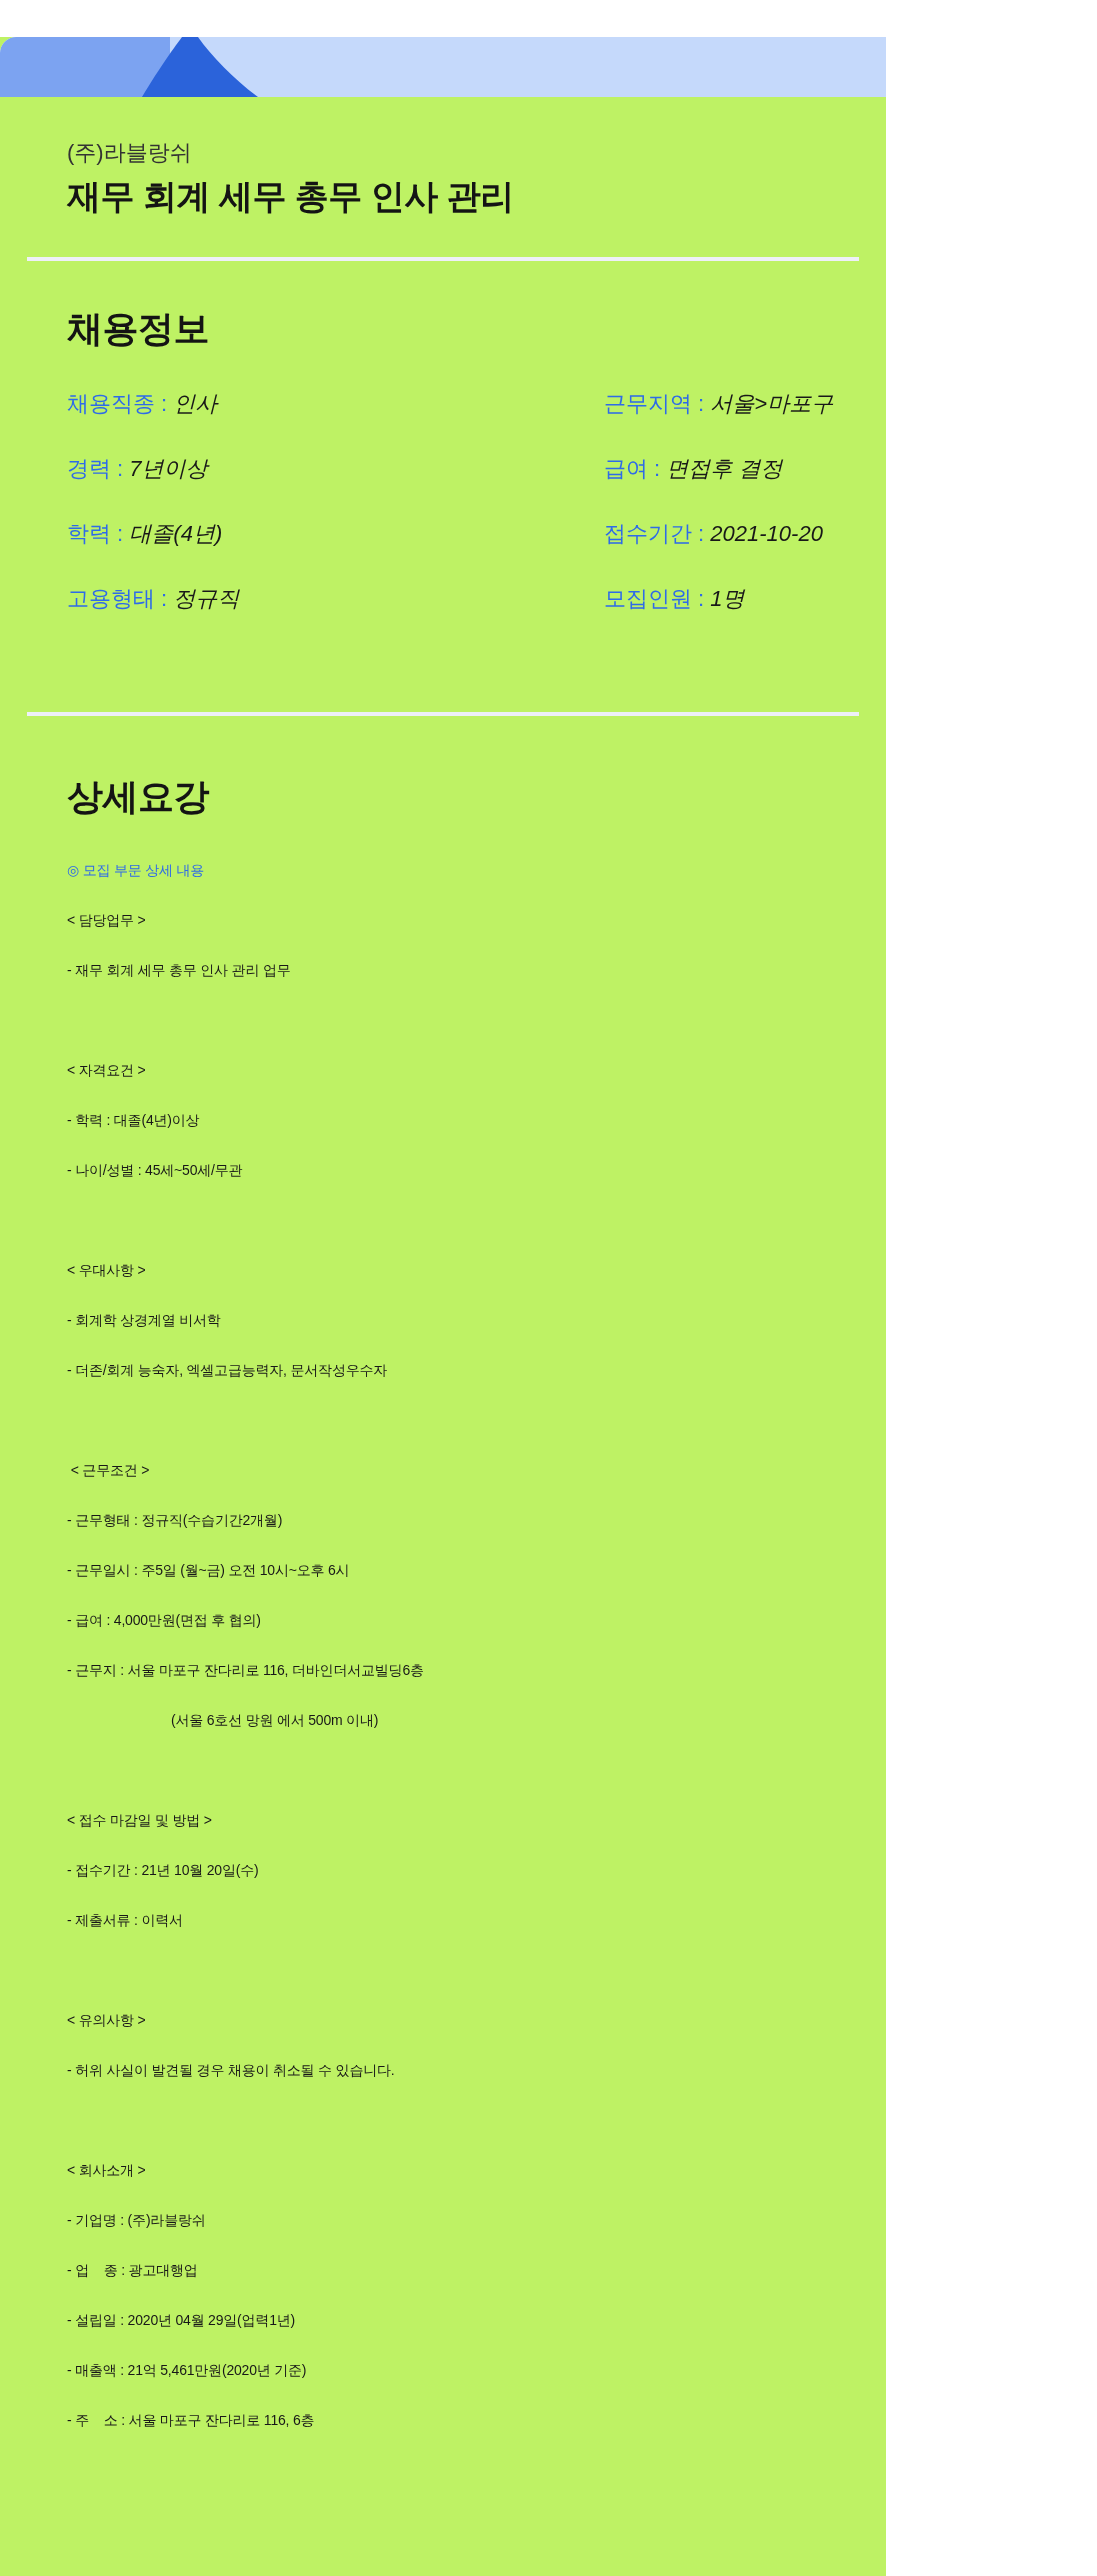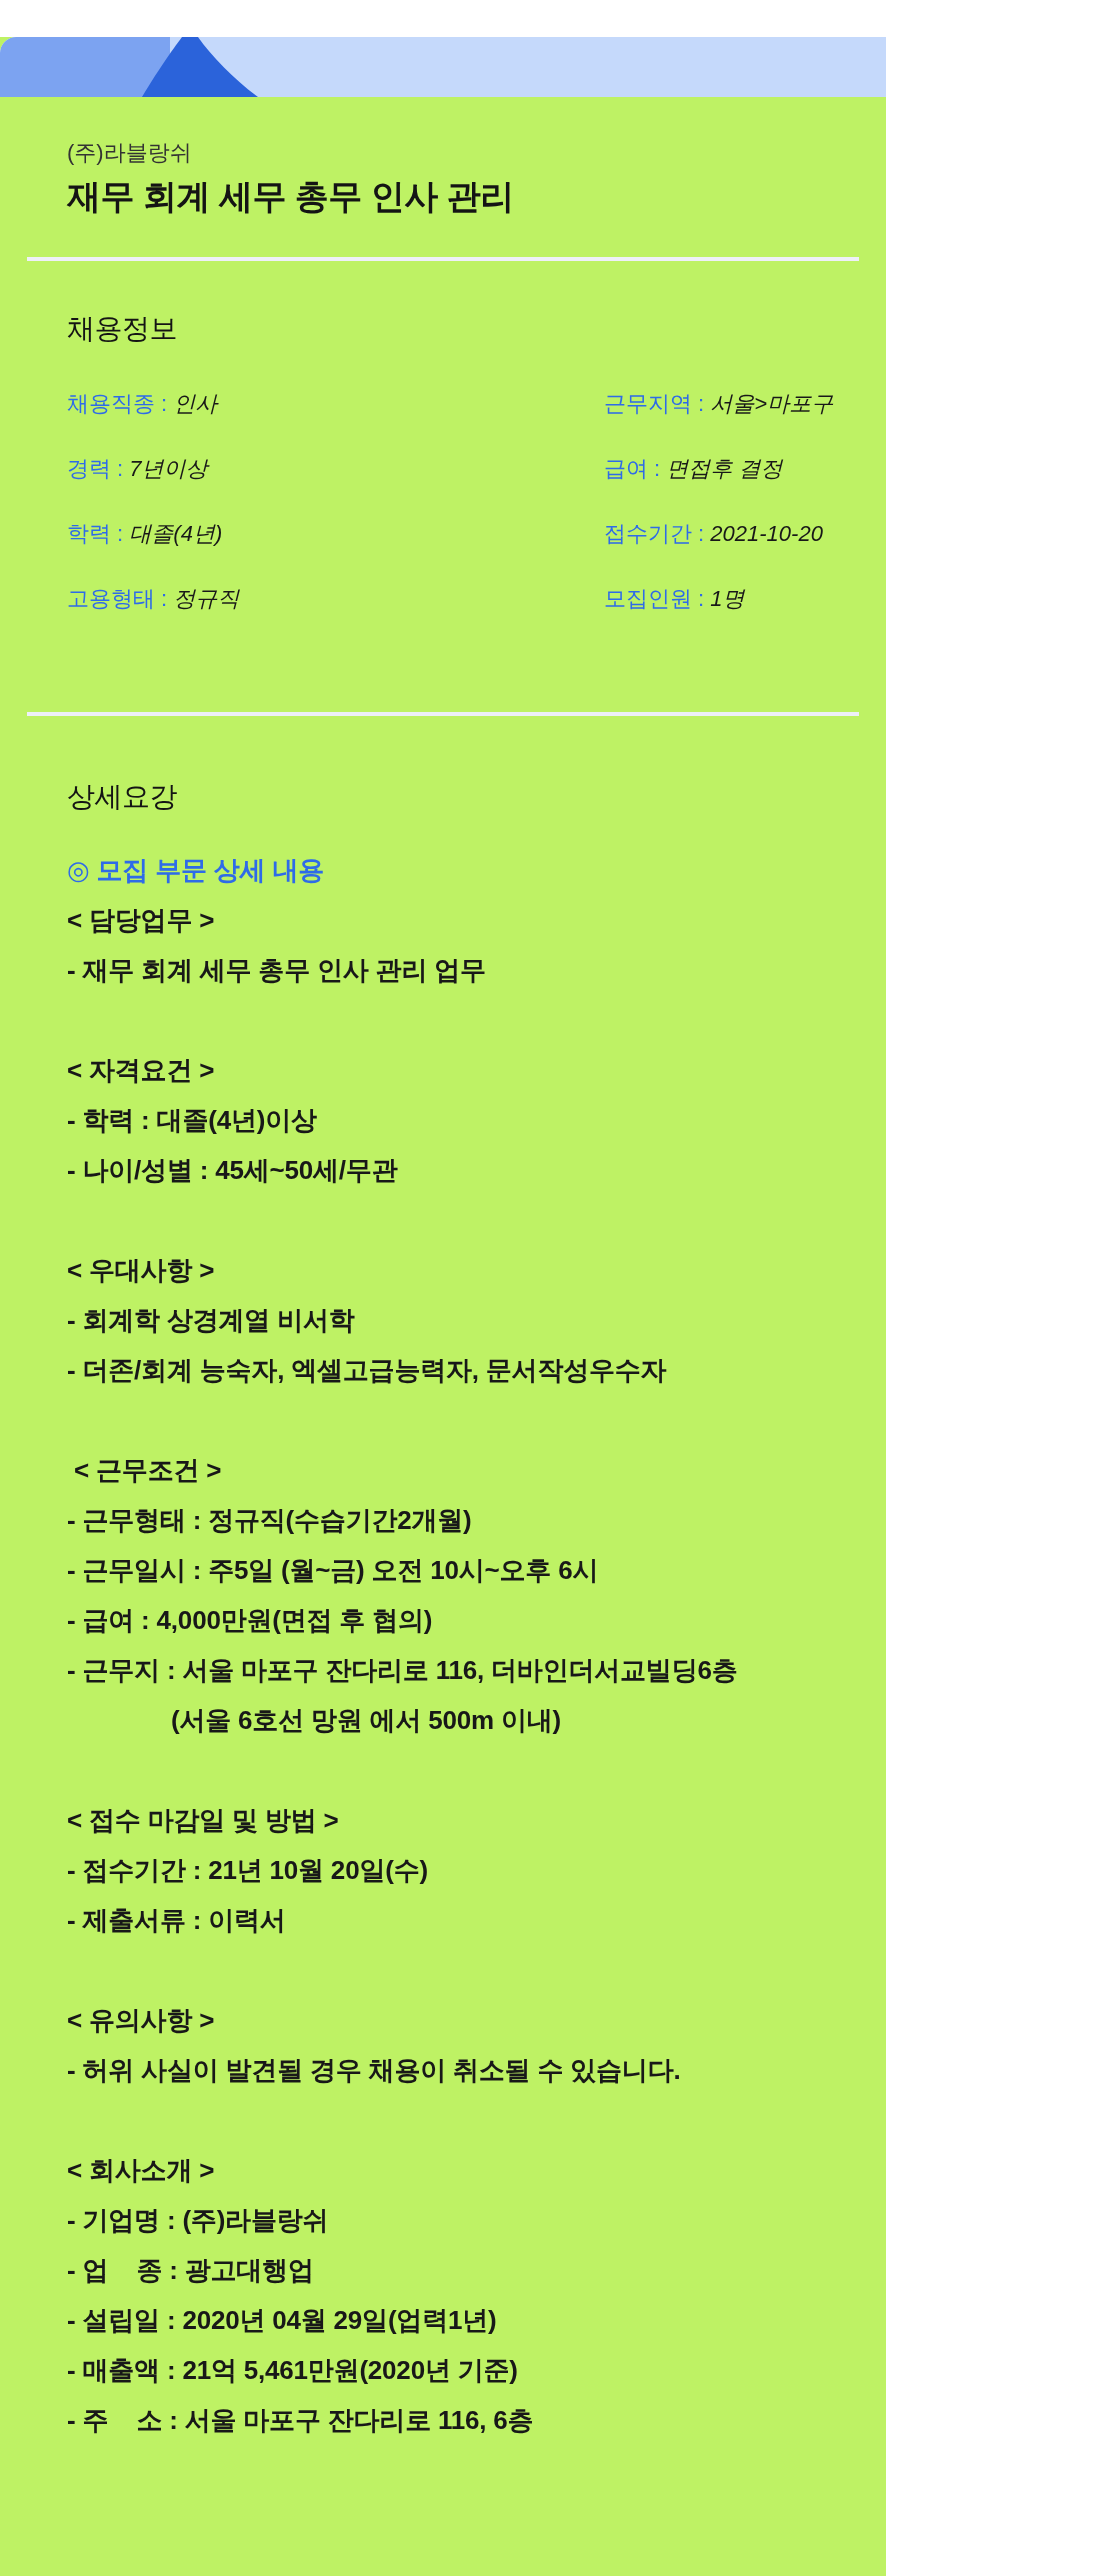--- a/index.html
+++ b/index.html
@@ -25,37 +25,37 @@
     position:absolute;left:912px;top:18px;width:145px;height:84px;border-radius:50%;
   }
   
   .company{position:absolute;left:67px;top:103px;font-size:22px;line-height:26px;color:#333333;}
   .job-title{position:absolute;left:67px;top:139px;font-size:34px;line-height:40px;font-weight:700;color:#141414;letter-spacing:-0.5px;}
   
   .divider{position:absolute;left:27px;right:27px;height:4px;background:#eef0f8;}
   #divider-1{top:220px;}
   #divider-2{top:675px;}
   
-  .section-title{position:absolute;left:67px;font-size:28px;line-height:36px;font-weight:400;color:#141414;letter-spacing:-0.5px;}
+  .section-title{position:absolute;left:67px;font-size:36px;line-height:36px;font-weight:700;color:#141414;letter-spacing:-0.5px;}
   #recruit-title{top:274px;}
   #detail-title{top:742px;}
   
   #info-grid{
     position:absolute;left:67px;top:352px;width:998px;
     display:grid;grid-template-columns:537px 1fr;
     grid-auto-rows:30px;row-gap:35px;
   }
   .field{font-size:22px;line-height:30px;white-space:pre;}
   .field .lbl{color:#2e6be8;}
   .field .val{color:#181818;font-style:italic;}
   
   #detail-lines{position:absolute;left:67px;top:808px;width:998px;}
   .dline{
-    font-size:26px;line-height:50px;height:50px;
-    color:#181818;white-space:pre;letter-spacing:-0.2px;font-weight:bold;
+    font-size:14px;line-height:50px;height:50px;
+    color:#181818;white-space:pre;letter-spacing:-0.2px;
   }
   .dline.link{color:#2e6be8;}
   .dline.indent{padding-left:104px;}
 </style>
 </head>
 <body>
 
 <div id="page">
 
   <div id="banner" style="background: rgb(197, 217, 251);">

